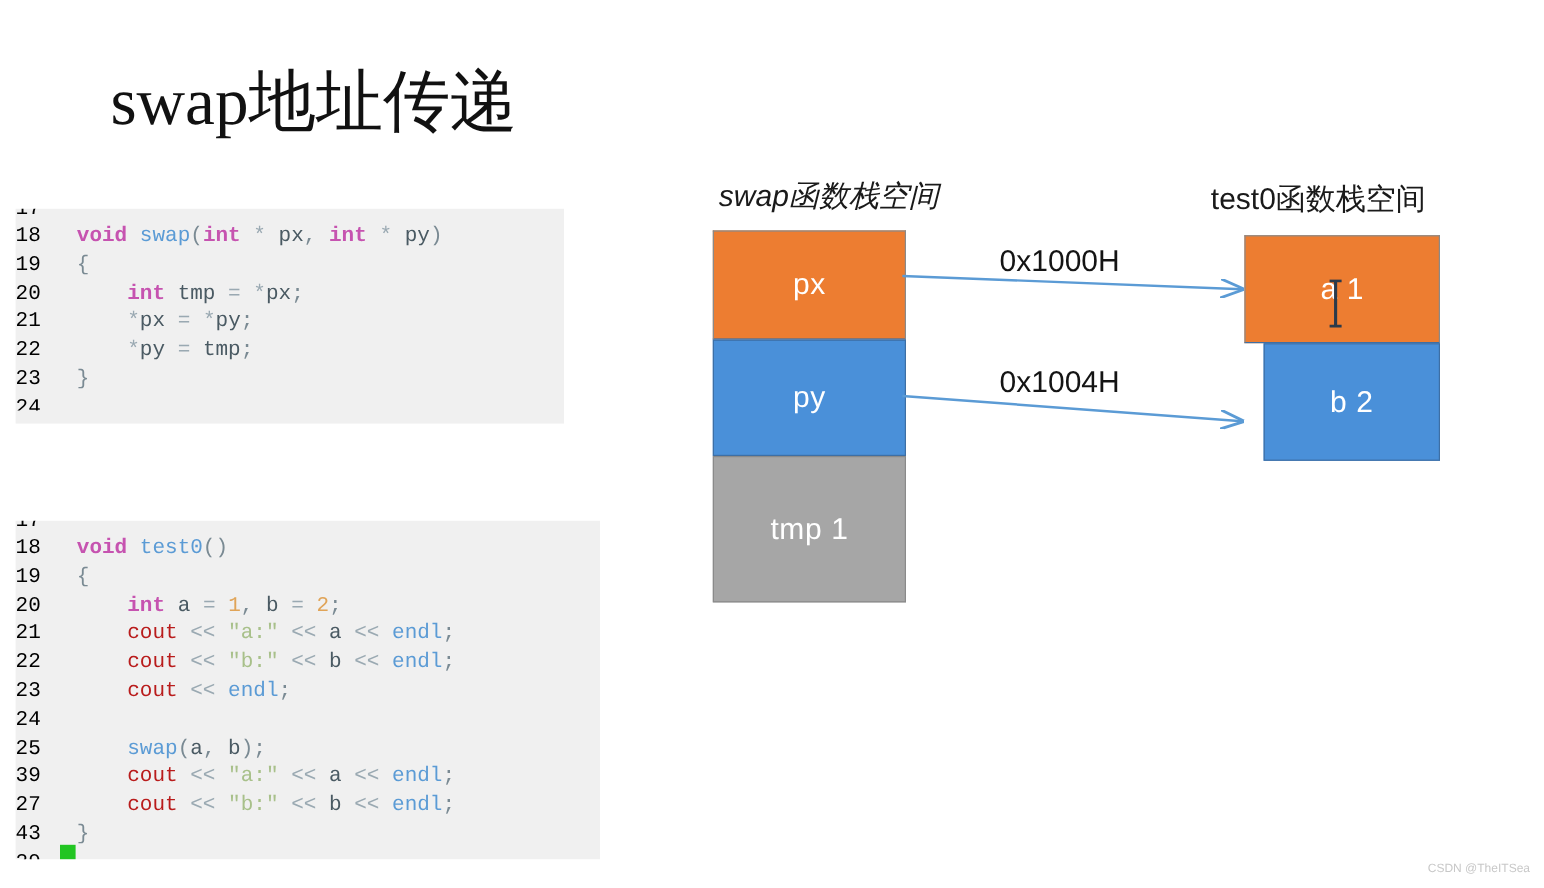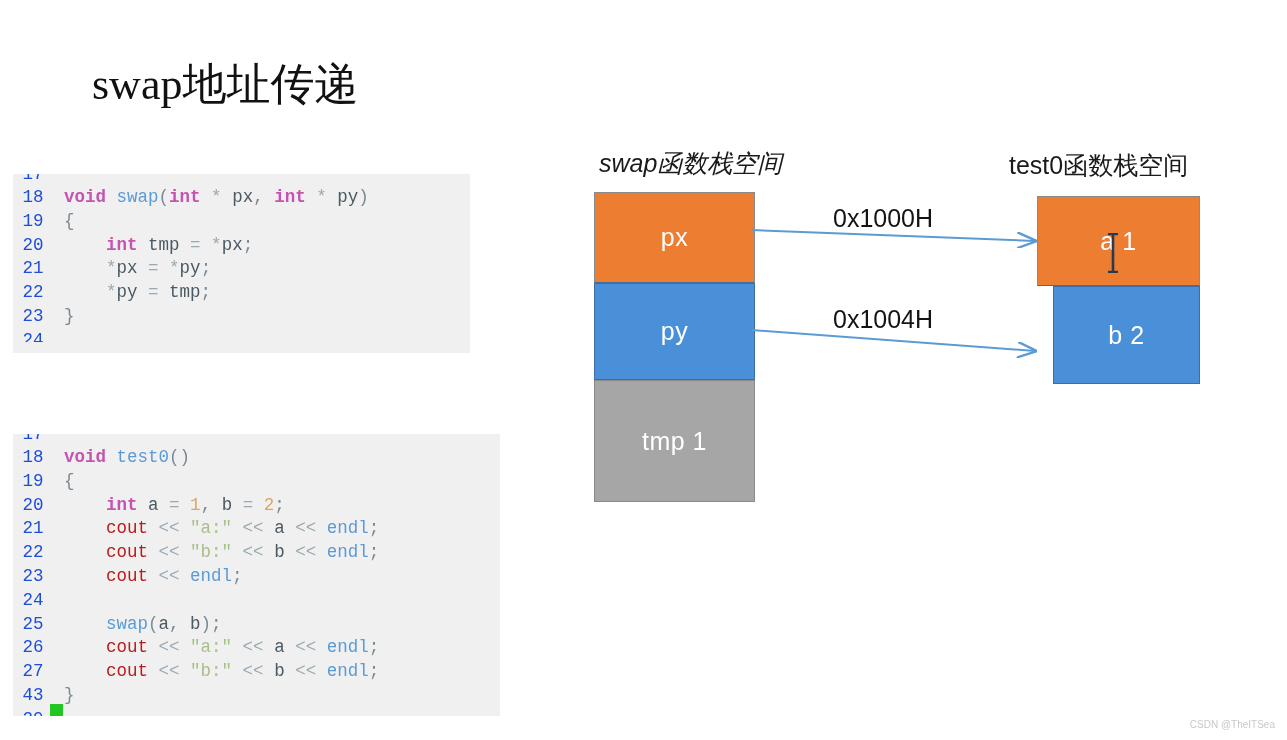--- a/index.html
+++ b/index.html
@@ -15,21 +15,21 @@
     font-family: "Liberation Sans", sans-serif;
     -webkit-font-smoothing: antialiased;
   }
 
   
   #page-title {
     position: absolute;
     left: 92px;
     top: 47px;
     font-family: "Liberation Serif", "DejaVu Serif", serif;
-    font-size: 44px;
+    font-size: 56px;
     line-height: 76px;
     color: #111111;
     letter-spacing: 0px;
     white-space: nowrap;
   }
 
   
   .code-block {
     position: absolute;
     background: #f0f0f0;
@@ -54,22 +54,22 @@
   }
   .code-line {
     display: flex;
     align-items: baseline;
     white-space: pre;
     height: 23.8px;
   }
   .ln {
     display: inline-block;
     width: 40px;
-    text-align: center;
-    color: #1d4ed8;
+    text-align: left;
+    color: #000000;
     flex: 0 0 40px;
     font-size: 17.5px;
   }
   .ct {
     padding-left: 11px;
     color: #4a5a63;
     white-space: pre;
   }
   
   .t-kw   { color: #c653b0; font-weight: bold; }      
@@ -253,21 +253,21 @@
 
   <div class="code-line">
     <span class="ln">24</span><span class="ct"></span>
   </div>
 
   <div class="code-line">
     <span class="ln">25</span><span class="ct">    <span class="t-fn">swap</span><span class="t-punc">(</span><span class="t-plain">a</span><span class="t-punc">,</span> <span class="t-plain">b</span><span class="t-punc">);</span></span>
   </div>
 
   <div class="code-line">
-    <span class="ln">26</span><span class="ct">    <span class="t-ident">cout</span> <span class="t-op">&lt;&lt;</span> <span class="t-str">"a:"</span> <span class="t-op">&lt;&lt;</span> <span class="t-plain">a</span> <span class="t-op">&lt;&lt;</span> <span class="t-endl">endl</span><span class="t-punc">;</span></span>
+    <span class="ln">39</span><span class="ct">    <span class="t-ident">cout</span> <span class="t-op">&lt;&lt;</span> <span class="t-str">"a:"</span> <span class="t-op">&lt;&lt;</span> <span class="t-plain">a</span> <span class="t-op">&lt;&lt;</span> <span class="t-endl">endl</span><span class="t-punc">;</span></span>
   </div>
 
   <div class="code-line">
     <span class="ln">27</span><span class="ct">    <span class="t-ident">cout</span> <span class="t-op">&lt;&lt;</span> <span class="t-str">"b:"</span> <span class="t-op">&lt;&lt;</span> <span class="t-plain">b</span> <span class="t-op">&lt;&lt;</span> <span class="t-endl">endl</span><span class="t-punc">;</span></span>
   </div>
 
   <div class="code-line">
     <span class="ln">43</span><span class="ct"><span class="t-punc">}</span></span>
   </div>
 

